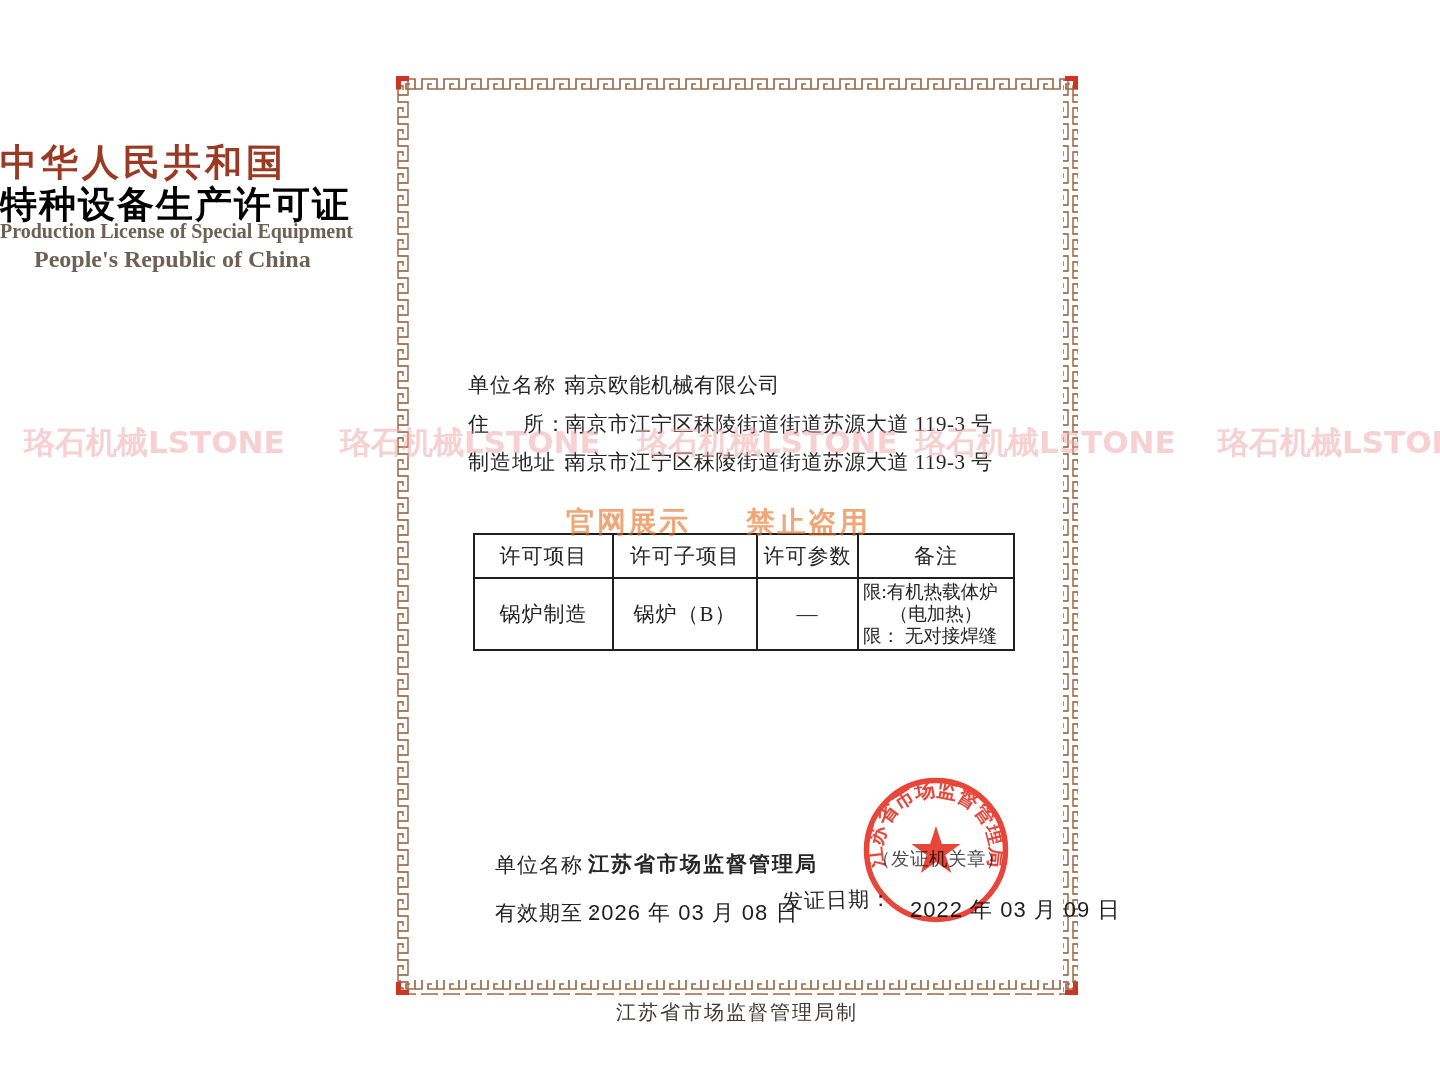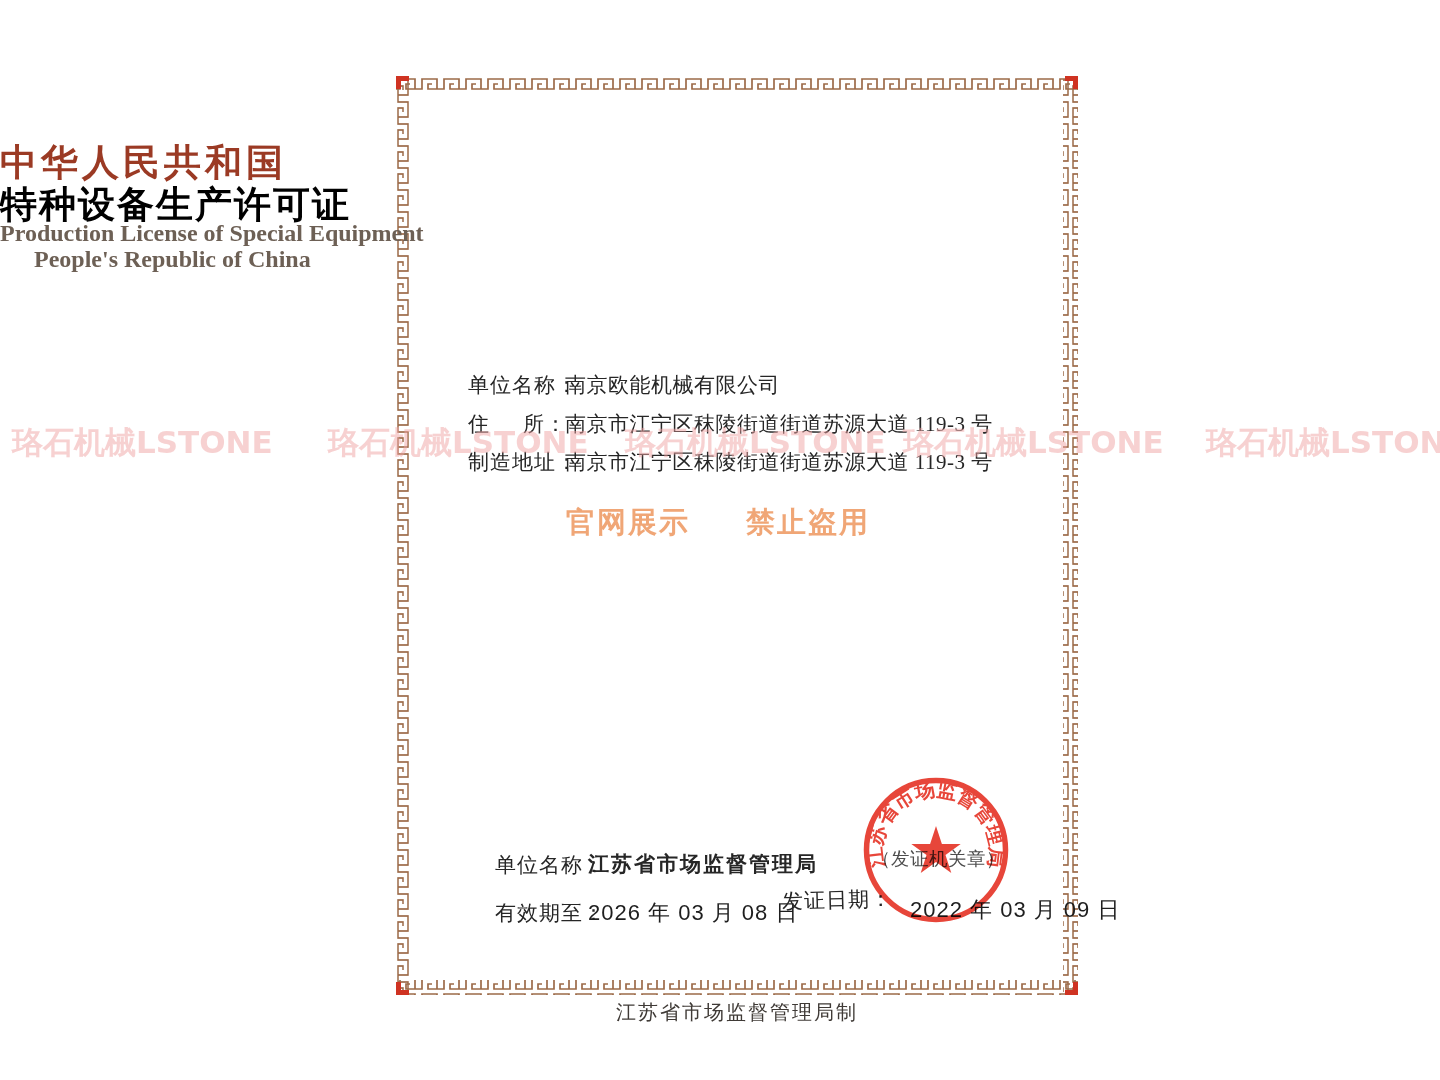--- a/index.html
+++ b/index.html
@@ -4,21 +4,21 @@
 <style>
   * { margin:0; padding:0; box-sizing:border-box; }
   html,body { width:1440px; height:1080px; background:#ffffff; overflow:hidden; }
   body { font-family:"Liberation Serif","DejaVu Serif",serif; color:#262626; }
   #page { position:relative; width:1440px; height:1080px; background:#ffffff; }
 
   
   .border-svg { position:absolute; left:396px; top:76px; }
   .t-cn1 { position:absolute; left:0; top:138px; width:682px; font-size:37px; font-weight:bold; letter-spacing:4px; color:#9b3a24; }
   .t-cn2 { position:absolute; left:0; top:180px; width:682px; font-size:37px; font-weight:bold; letter-spacing:2px; color:#000000; }
-  .t-en1 { position:absolute; left:0; top:220px; width:682px; font-size:24px; font-weight:bold; color:#6d6055; }
+  .t-en1 { position:absolute; left:0; top:220px; width:682px; font-size:20px; font-weight:bold; color:#6d6055; }
   .t-en2 { position:absolute; left:0; top:246px; width:682px; font-size:24px; font-weight:bold; color:#6d6055;padding-left:34px; }
 
   .license-no { position:absolute; left:833px; top:320px; font-size:21px; letter-spacing:1px; }
   .license-no .num { font-family:"Liberation Serif",serif; font-size:22px; letter-spacing:1.5px; }
 
   .lbl { position:absolute; font-size:21px; letter-spacing:1px; white-space:nowrap; }
   .val { position:absolute; font-size:21px; letter-spacing:0.5px; white-space:nowrap; }
 
   
   .lic-table { position:absolute; left:473px; top:533px; border-collapse:collapse; table-layout:fixed; }
@@ -35,21 +35,21 @@
   .authority-val { font-weight:bold; letter-spacing:2px; }
   .date-val { font-family:"Liberation Sans","DejaVu Sans",sans-serif; font-size:22px; letter-spacing:1px; color:#1e1e1e; }
   .seal-note { position:absolute; left:872px; top:846px; font-size:18.5px; color:#4d4d4d; letter-spacing:0.5px; z-index:2; }
   .maker { position:absolute; left:396px; top:999px; width:682px; text-align:center; font-size:20px; letter-spacing:2px; color:#3f3a36; }
 
   
   .seal { position:absolute; left:836px; top:750px; width:200px; height:200px; mix-blend-mode:multiply; opacity:0.93; z-index:3; }
 
   
   .wm-brand { position:absolute; top:422px; font-family:"DejaVu Sans","Liberation Sans",sans-serif;
-              font-weight:bold; font-size:31px; color:rgba(240,163,163,0.5); white-space:nowrap; z-index:5; }
+              font-weight:bold; font-size:31px; color:rgba(240,163,163,0.5); white-space:nowrap; z-index:5;margin-left:12px; }
   .wm-notice { position:absolute; top:503px; font-family:"DejaVu Sans","Liberation Sans",sans-serif;
                font-weight:bold; font-size:29px; color:rgba(230,112,34,0.62); white-space:nowrap; z-index:5; letter-spacing:2px; }
 </style>
 </head>
 <body>
 
 <div id="page">
 
   <svg class="border-svg" width="682" height="919" aria-hidden="true">
     <defs>
@@ -80,20 +80,42 @@
   <span class="val" style="left:565px; top:371px;">南京欧能机械有限公司</span>
 
   <span class="lbl" style="left:468px; top:410px;">住</span>
   <span class="lbl" style="left:523px; top:410px;">所：</span>
   <span class="val" style="left:565px; top:410px;">南京市江宁区秣陵街道街道苏源大道 119-3 号</span>
 
   <span class="lbl" style="left:468px; top:448px;">制造地址：</span>
   <span class="val" style="left:565px; top:448px;">南京市江宁区秣陵街道街道苏源大道 119-3 号</span>
 
 
+  <table class="lic-table">
+    <tbody>
+        <tr class="hdr">
+      <td class="c1">许可项目</td>
+      <td class="c2">许可子项目</td>
+      <td class="c3">许可参数</td>
+      <td class="c4">备注</td>
+    </tr>
+    <tr class="data">
+      <td>锅炉制造</td>
+      <td>锅炉（B）</td>
+      <td>—</td>
+      <td>
+        <div class="remark">
+          <div class="l1">限:有机热载体炉</div>
+          <div class="l2">（电加热）</div>
+          <div class="l3">限： 无对接焊缝</div>
+        </div>
+      </td>
+    </tr>
+  </tbody>
+    </table>
 
   <span class="lbl" style="left:495px; top:851px;">单位名称：</span>
   <span class="val authority-val" style="left:588px; top:850px;">江苏省市场监督管理局</span>
 
   <span class="seal-note">（发证机关章）</span>
 
   <span class="lbl" style="left:495px; top:899px;">有效期至：</span>
   <span class="val date-val" style="left:588px; top:898px;">2026 年 03 月 08 日</span>
 
   <span class="lbl" style="left:782px; top:886px; transform:rotate(-1.5deg);">发证日期：</span>

